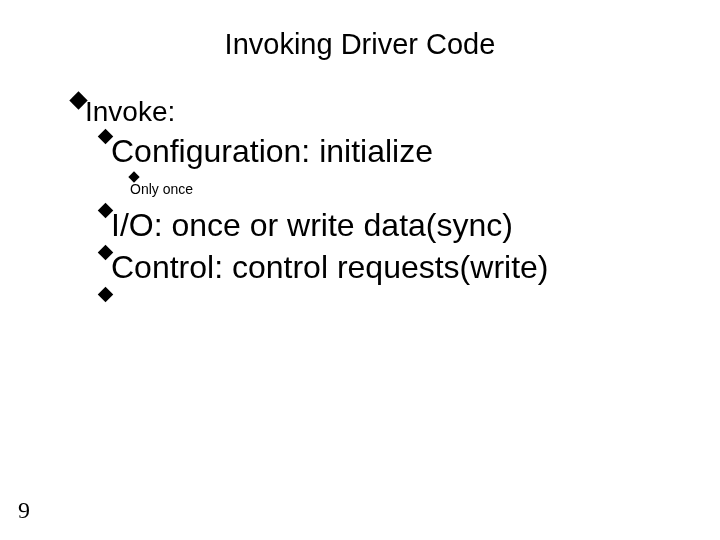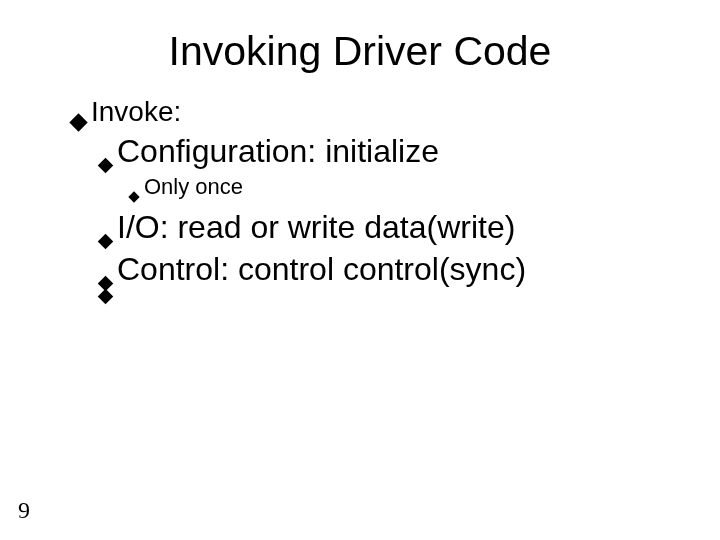--- a/index.html
+++ b/index.html
@@ -17,45 +17,45 @@
     height: 540px;
     position: relative;
     box-sizing: border-box;
   }
   .title {
     position: absolute;
     top: 28px;
     left: 0;
     width: 720px;
     text-align: center;
-    font-size: 41px;
+    font-size: 29px;
     font-weight: 400;
   }
   .body {
     position: absolute;
     top: 90px;
     left: 72px;
     right: 60px;
   }
   .lvl1 {
     font-size: 28px;
     margin: 4px 0 2px 0;
   }
   .lvl2 {
     font-size: 32px;
     margin: 2px 0 2px 28px;
   }
   .lvl3 {
-    font-size: 22px;
+    font-size: 14px;
     margin: 2px 0 6px 58px;
+    flex-direction: column;
   }
   .row {
     display: flex;
-    align-items: flex-end;
-    gap: 6px;
+    align-items: flex-start;
     line-height: 1.25;
   }
   .diamond {
     display: inline-block;
     transform: rotate(45deg);
     background: #000;
     flex: 0 0 auto;
   }
   .d1 { width: 13px; height: 13px; }
   .d2 { width: 11px; height: 11px; }
@@ -87,26 +87,26 @@
       <span>Configuration: initialize</span>
     </div>
 
     <div class="row lvl3">
       <span class="diamond d3"></span>
       <span>Only once</span>
     </div>
 
     <div class="row lvl2">
       <span class="diamond d2"></span>
-      <span>I/O: read or write data(write)</span>
+      <span>I/O: once or write data(sync)</span>
     </div>
 
     <div class="row lvl2">
       <span class="diamond d2"></span>
-      <span>Control: control control(sync)</span>
+      <span>Control: control requests(write)</span>
     </div>
 
     <div class="row lvl2">
       <span class="diamond d2"></span>
     </div>
 
   </div>
 
   <div class="page-num">9</div>
 

